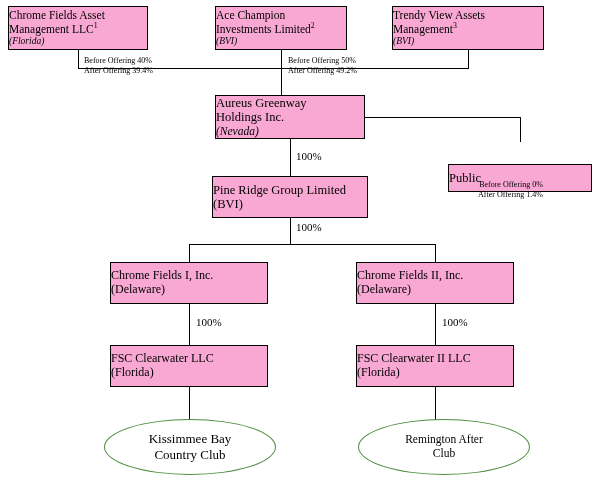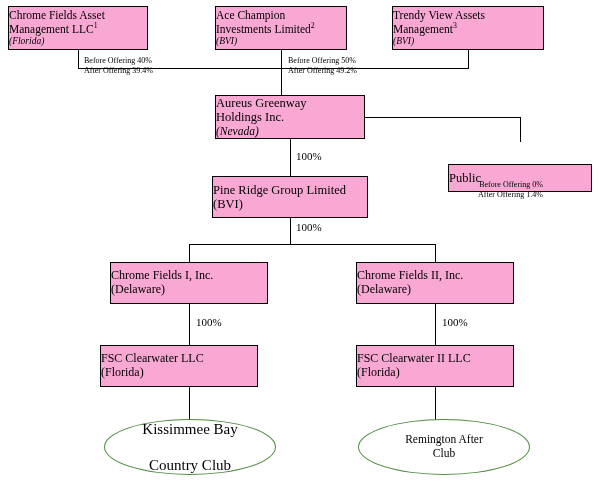--- a/index.html
+++ b/index.html
@@ -77,23 +77,23 @@
 
   
   #box-cfam  { left: 8px;   top: 6px;   width: 140px; height: 44px; font-size: 11.5px; }
   #box-ace   { left: 215px; top: 6px;   width: 132px; height: 44px; font-size: 11.5px; }
   #box-tva   { left: 392px; top: 6px;   width: 152px; height: 44px; font-size: 11.5px; }
   #box-agh   { left: 215px; top: 95px;  width: 150px; height: 44px; font-size: 12.5px; }
   #box-pub   { left: 448px; top: 158px; width: 144px; height: 28px; font-size: 12.5px; margin-top: 6px; }
   #box-prgl  { left: 212px; top: 176px; width: 156px; height: 42px; font-size: 12.5px; }
   #box-cf1   { left: 110px; top: 262px; width: 158px; height: 42px; font-size: 12px; }
   #box-cf2   { left: 356px; top: 262px; width: 158px; height: 42px; font-size: 12px; }
-  #box-fsc1  { left: 100px; top: 345px; width: 158px; height: 42px; font-size: 12px; }
+  #box-fsc1  { left: 110px; top: 345px; width: 158px; height: 42px; font-size: 12px; }
   #box-fsc2  { left: 356px; top: 345px; width: 158px; height: 42px; font-size: 12px; }
-  #ell-kbcc  { left: 104px; top: 419px; width: 172px; height: 56px; font-size: 15px; justify-content: space-between; }
+  #ell-kbcc  { left: 104px; top: 419px; width: 172px; height: 56px; font-size: 13px; }
   #ell-rgc   { left: 358px; top: 419px; width: 172px; height: 56px; font-size: 11.5px; }
 </style>
 </head>
 <body>
 
 <div id="chart">
 
   <div class="box" id="box-cfam">
     <span class="ln">Chrome Fields Asset</span>
     <span class="ln"><span>Management LLC</span><span class="sup">1</span></span>

